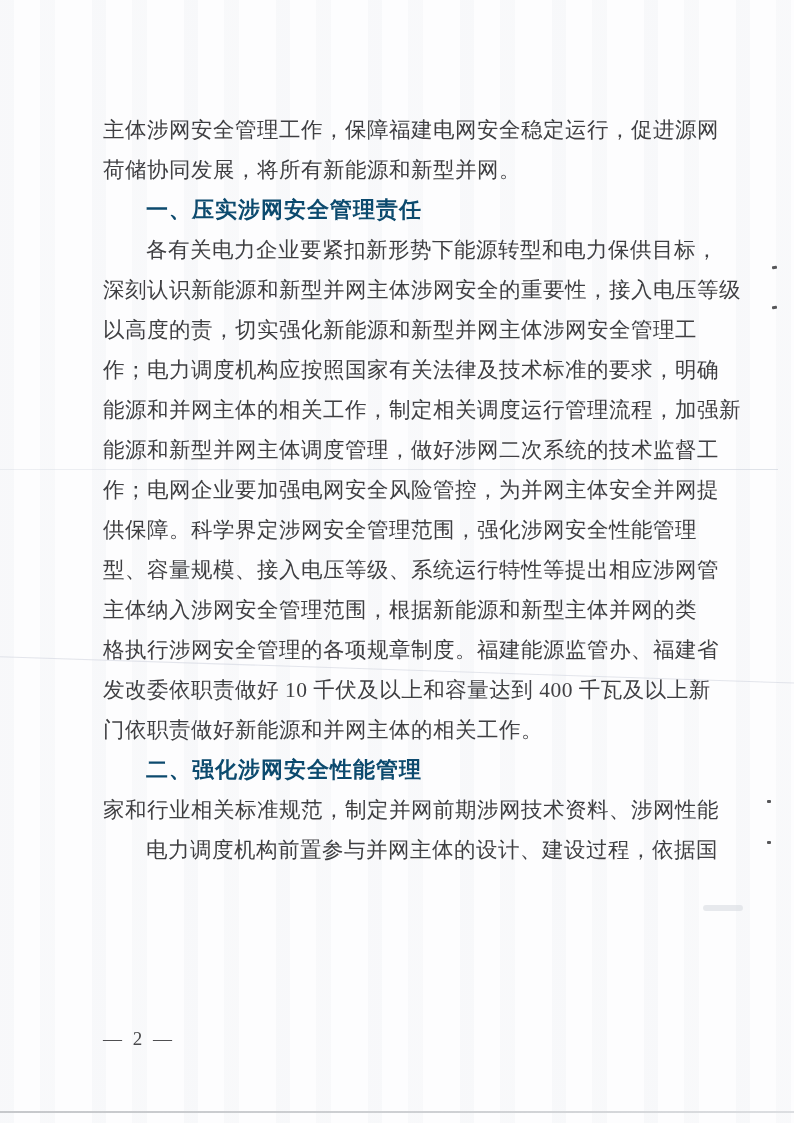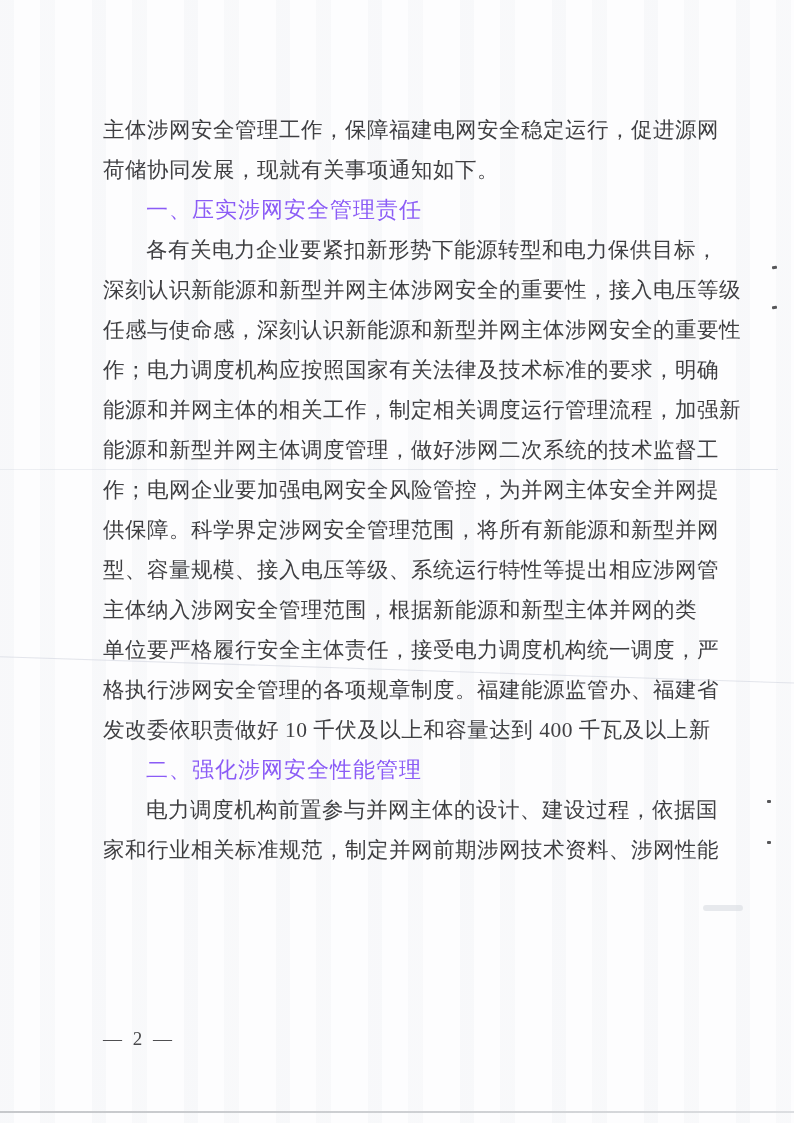--- a/index.html
+++ b/index.html
@@ -39,24 +39,24 @@
     font-size: 21.5px;
     letter-spacing: 0.5px;
     white-space: nowrap;
     color: #3f3f42;
   }
 
   .ln.ind { padding-left: 43px; }
 
   .ln.h {
     font-family: "Liberation Sans", "DejaVu Sans", sans-serif;
-    font-weight: 400;
+    font-weight: 700;
     font-size: 22px;
     letter-spacing: 1px;
-    color: #8b5cf6;
+    color: #0c4a6e;
     padding-left: 43px;
   }
 
   .pageno {
     position: absolute;
     left: 103px;
     top: 1019px;
     height: 40px;
     line-height: 40px;
     font-size: 19px;
@@ -103,38 +103,38 @@
     background: linear-gradient(90deg, #c6c8cb 0%, #cfd1d4 60%, #dcdee1 100%);
   }
 </style>
 </head>
 <body>
 
 <div class="paper">
 
   <div class="doc">
     <div class="ln">主体涉网安全管理工作，保障福建电网安全稳定运行，促进源网</div>
-    <div class="ln">荷储协同发展，现就有关事项通知如下。</div>
+    <div class="ln">荷储协同发展，将所有新能源和新型并网。</div>
     <div class="ln h">一、压实涉网安全管理责任</div>
     <div class="ln ind">各有关电力企业要紧扣新形势下能源转型和电力保供目标，</div>
     <div class="ln">深刻认识新能源和新型并网主体涉网安全的重要性，接入电压等级</div>
-    <div class="ln">任感与使命感，深刻认识新能源和新型并网主体涉网安全的重要性</div>
+    <div class="ln">以高度的责，切实强化新能源和新型并网主体涉网安全管理工</div>
     <div class="ln">作；电力调度机构应按照国家有关法律及技术标准的要求，明确</div>
     <div class="ln">能源和并网主体的相关工作，制定相关调度运行管理流程，加强新</div>
     <div class="ln">能源和新型并网主体调度管理，做好涉网二次系统的技术监督工</div>
     <div class="ln">作；电网企业要加强电网安全风险管控，为并网主体安全并网提</div>
-    <div class="ln">供保障。科学界定涉网安全管理范围，将所有新能源和新型并网</div>
+    <div class="ln">供保障。科学界定涉网安全管理范围，强化涉网安全性能管理</div>
     <div class="ln">型、容量规模、接入电压等级、系统运行特性等提出相应涉网管</div>
     <div class="ln">主体纳入涉网安全管理范围，根据新能源和新型主体并网的类</div>
-    <div class="ln">单位要严格履行安全主体责任，接受电力调度机构统一调度，严</div>
     <div class="ln">格执行涉网安全管理的各项规章制度。福建能源监管办、福建省</div>
     <div class="ln">发改委依职责做好 10 千伏及以上和容量达到 400 千瓦及以上新</div>
+    <div class="ln">门依职责做好新能源和并网主体的相关工作。</div>
     <div class="ln h">二、强化涉网安全性能管理</div>
+    <div class="ln">家和行业相关标准规范，制定并网前期涉网技术资料、涉网性能</div>
     <div class="ln ind">电力调度机构前置参与并网主体的设计、建设过程，依据国</div>
-    <div class="ln">家和行业相关标准规范，制定并网前期涉网技术资料、涉网性能</div>
   </div>
 
   <div class="pageno">— 2 —</div>
 
   <div class="mark m1"></div>
   <div class="mark m2"></div>
   <div class="mark m3"></div>
   <div class="mark m4"></div>
   <div class="scanline-a"></div>
   <div class="scanline-b"></div>

